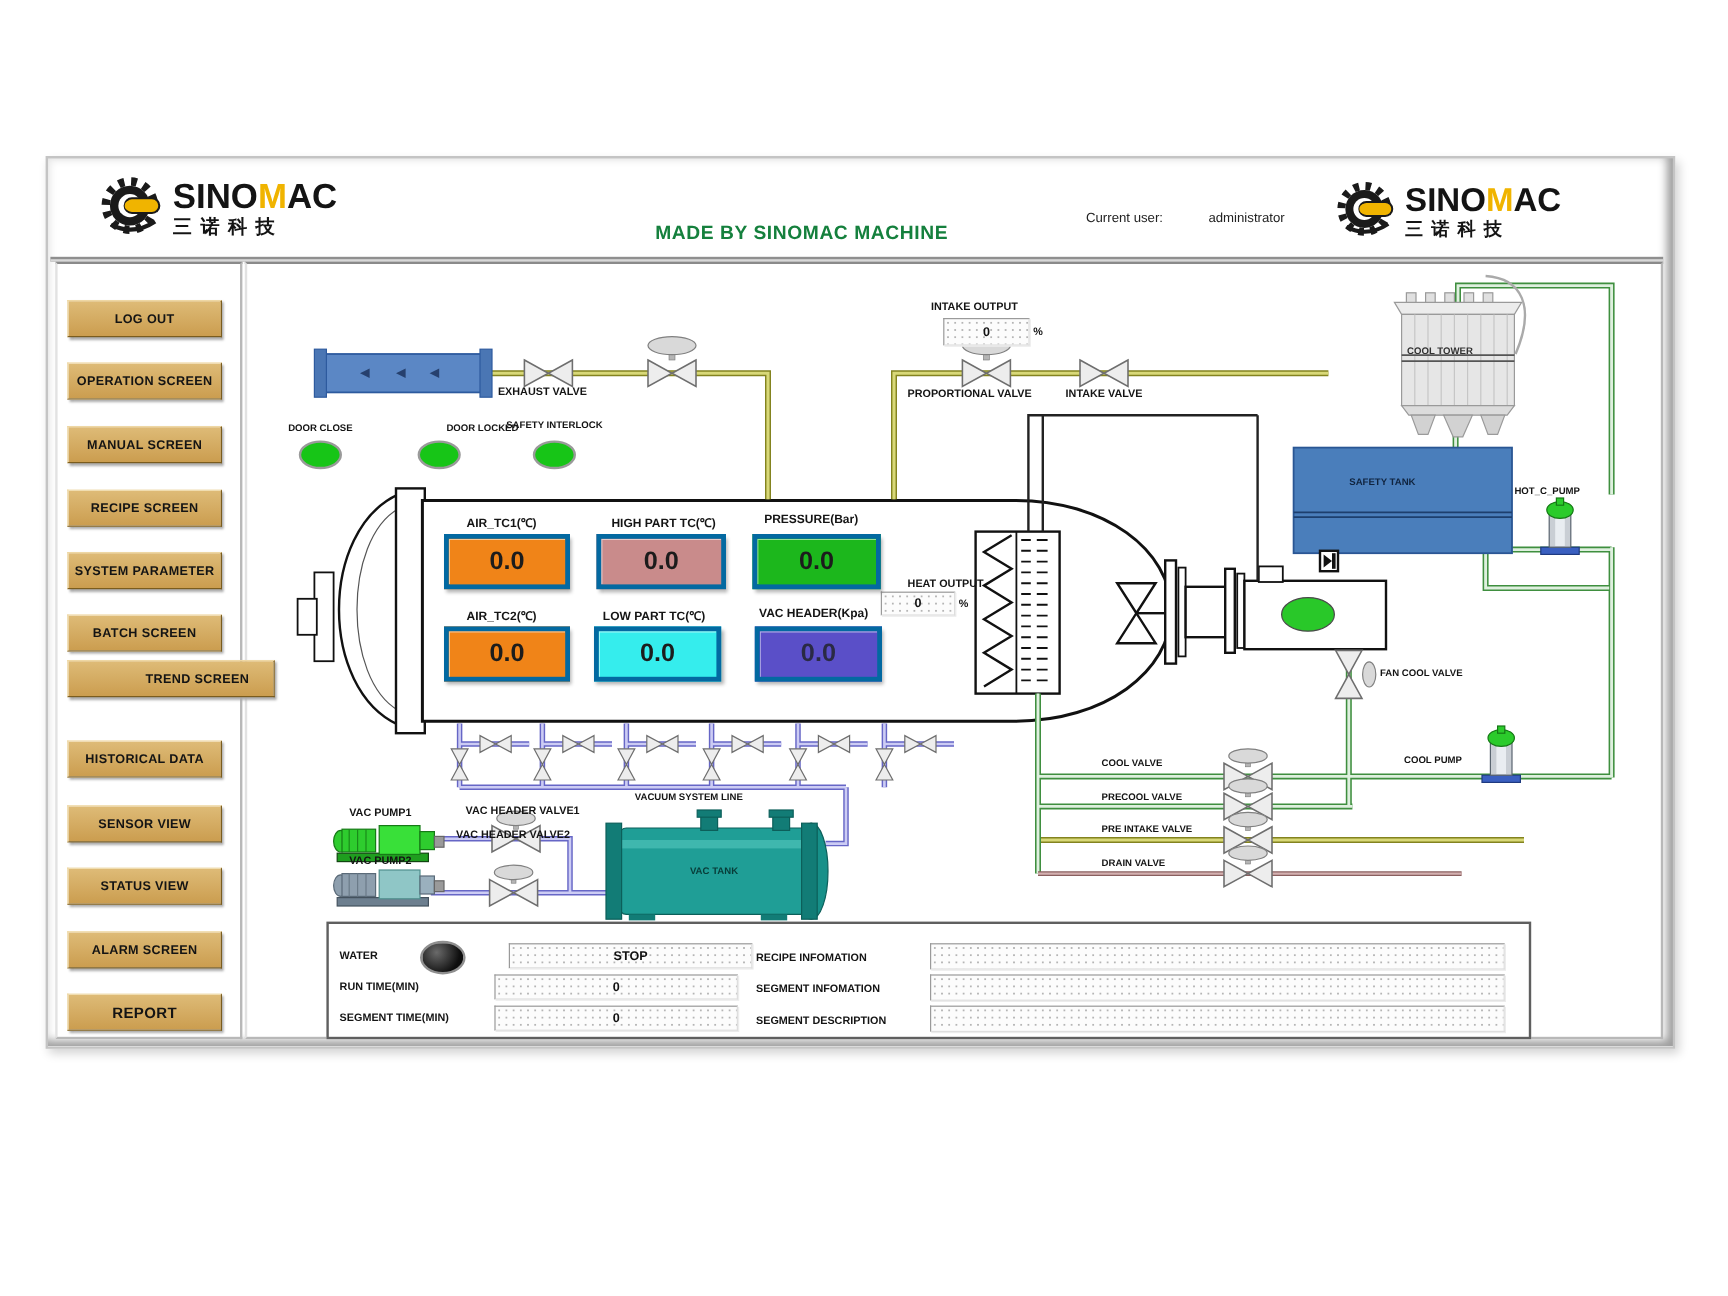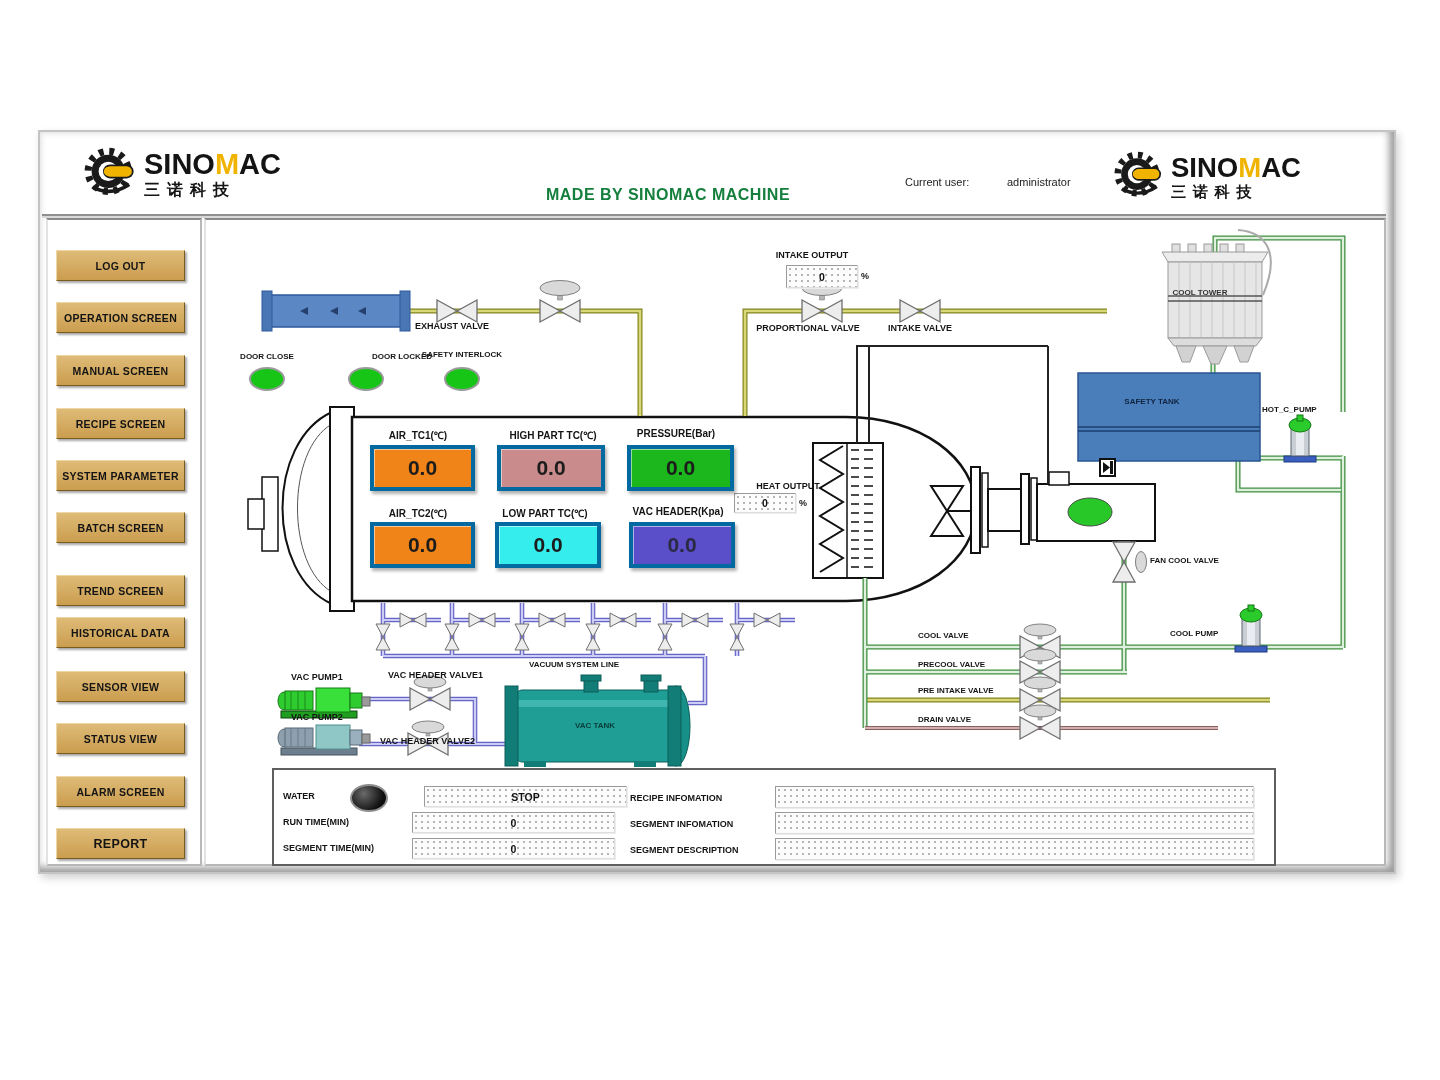--- a/index.html
+++ b/index.html
@@ -99,21 +99,21 @@
 
   <div class="panel sidebar"></div>
   <div class="panel main"></div>
 
   <div class="navbtn" style="top:250px;">LOG OUT</div>
   <div class="navbtn" style="top:302px;">OPERATION SCREEN</div>
   <div class="navbtn" style="top:355px;">MANUAL SCREEN</div>
   <div class="navbtn" style="top:408px;">RECIPE SCREEN</div>
   <div class="navbtn" style="top:460px;">SYSTEM PARAMETER</div>
   <div class="navbtn" style="top:512px;">BATCH SCREEN</div>
-  <div class="navbtn" style="top:575px;">TREND SCREEN</div>
+  <div class="navbtn" style="top:550px;padding-left:44px;">TREND SCREEN</div>
   <div class="navbtn" style="top:617px;">HISTORICAL DATA</div>
   <div class="navbtn" style="top:671px;">SENSOR VIEW</div>
   <div class="navbtn" style="top:723px;">STATUS VIEW</div>
   <div class="navbtn" style="top:776px;">ALARM SCREEN</div>
   <div class="navbtn big" style="top:828px;">REPORT</div>
 
   <svg class="diagram" width="1440" height="1080" viewBox="0 0 1440 1080">
     <defs>
       <g id="hv">
           <path class="vb" d="M-20,-11 L0,0 L-20,11 Z"></path>
@@ -371,21 +371,21 @@
   <div class="lbl s8" style="left:1150px;top:556px;">FAN COOL VALVE</div>
   <div class="lbl s8" style="left:918px;top:631px;">COOL VALVE</div>
   <div class="lbl s8" style="left:1170px;top:629px;">COOL PUMP</div>
   <div class="lbl s8" style="left:918px;top:660px;">PRECOOL VALVE</div>
   <div class="lbl s8" style="left:918px;top:686px;">PRE INTAKE VALVE</div>
   <div class="lbl s8" style="left:918px;top:715px;">DRAIN VALVE</div>
   <div class="lbl c s8" style="left:574px;top:660px;">VACUUM SYSTEM LINE</div>
   <div class="lbl" style="left:291px;top:672px;">VAC PUMP1</div>
   <div class="lbl" style="left:388px;top:670px;">VAC HEADER VALVE1</div>
   <div class="lbl" style="left:291px;top:712px;">VAC PUMP2</div>
-  <div class="lbl" style="left:380px;top:736px;">VAC HEADER VALVE2</div>
+  <div class="lbl" style="left:380px;top:690px;">VAC HEADER VALVE2</div>
   <div class="lbl c s8" style="left:595px;top:721px;color:#083c38;">VAC TANK</div>
 
   <div class="dotfield" style="left:786px;top:265px;width:70px;height:21px;">0</div>
   <div class="dotfield" style="left:734px;top:493px;width:60px;height:18px;">0</div>
 
   <div class="lbl c" style="left:418px;top:428px;font-size:10px;">AIR_TC1(℃)</div>
   <div class="readout ro-orange" style="left:370px;top:445px;width:97px;height:38px;">
       <span>0.0</span>
     </div>
   <div class="lbl c" style="left:553px;top:428px;font-size:10px;">HIGH PART TC(℃)</div>

